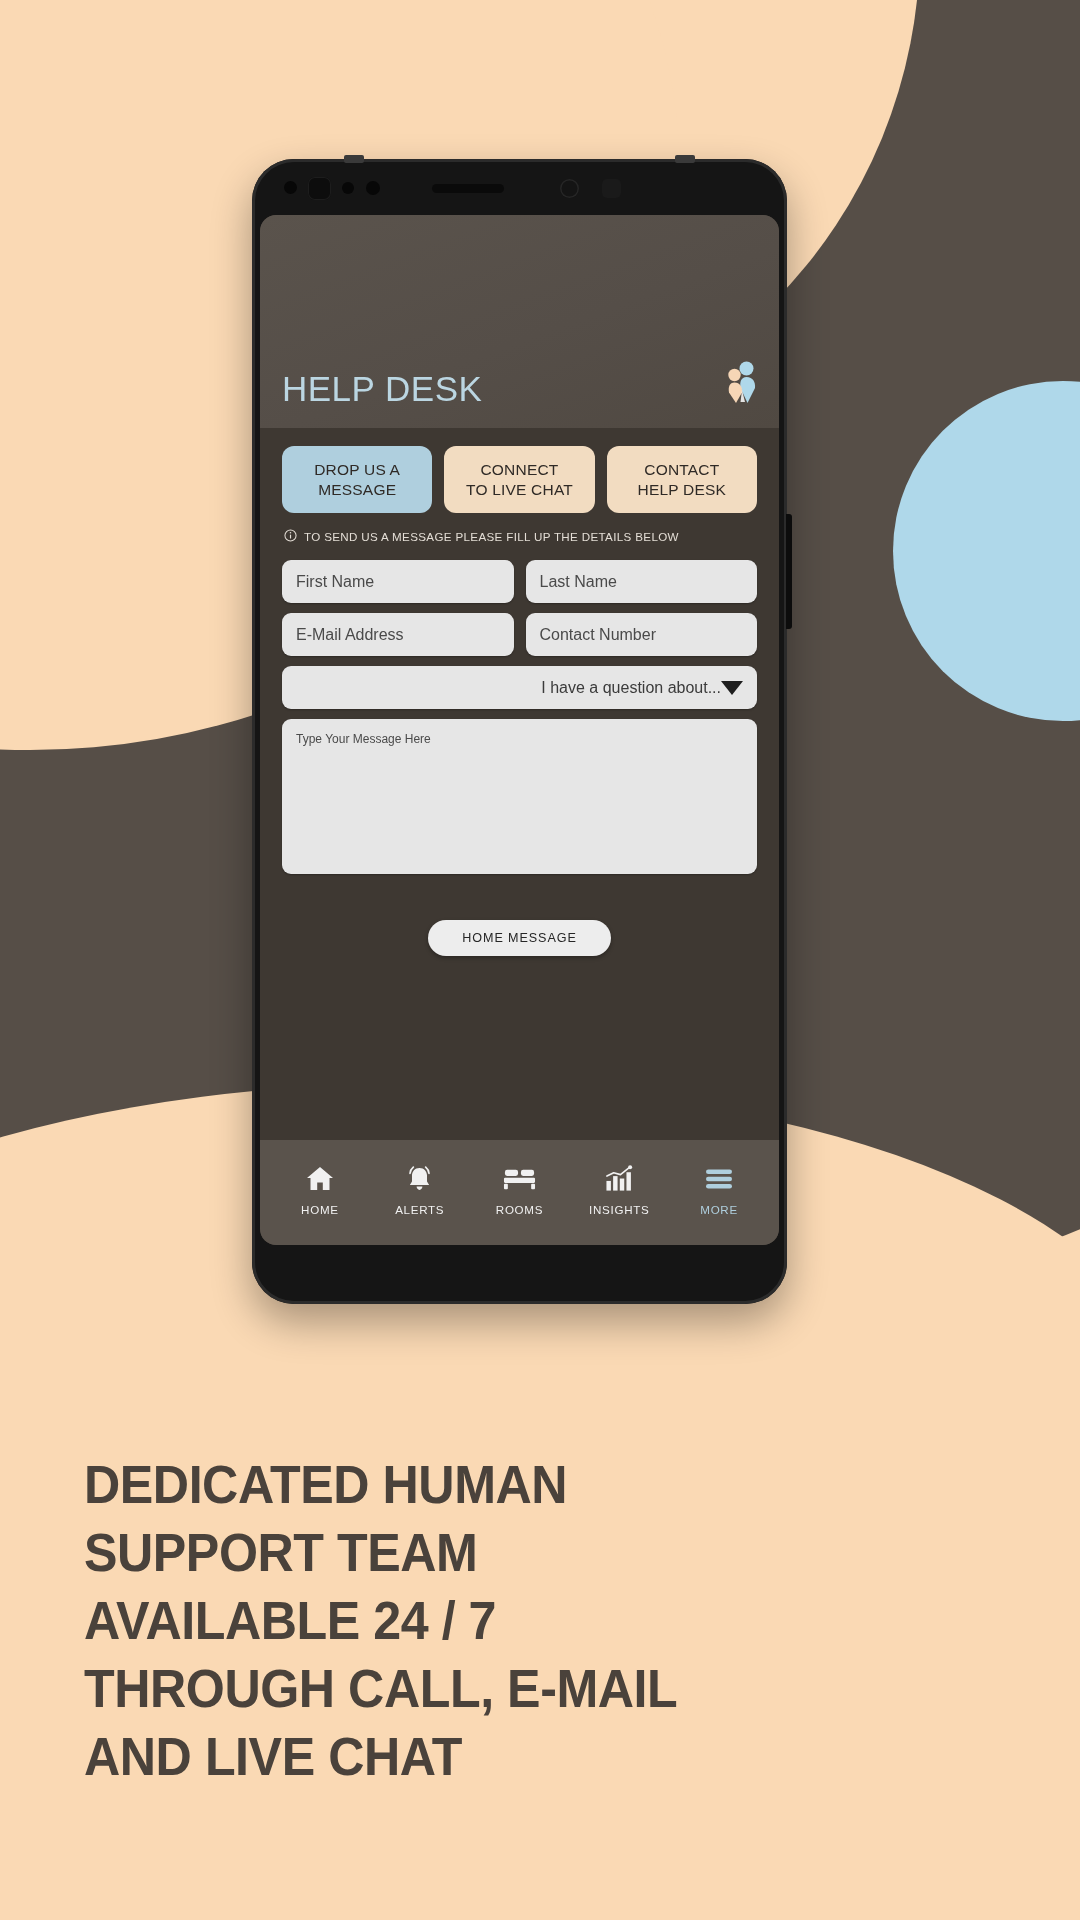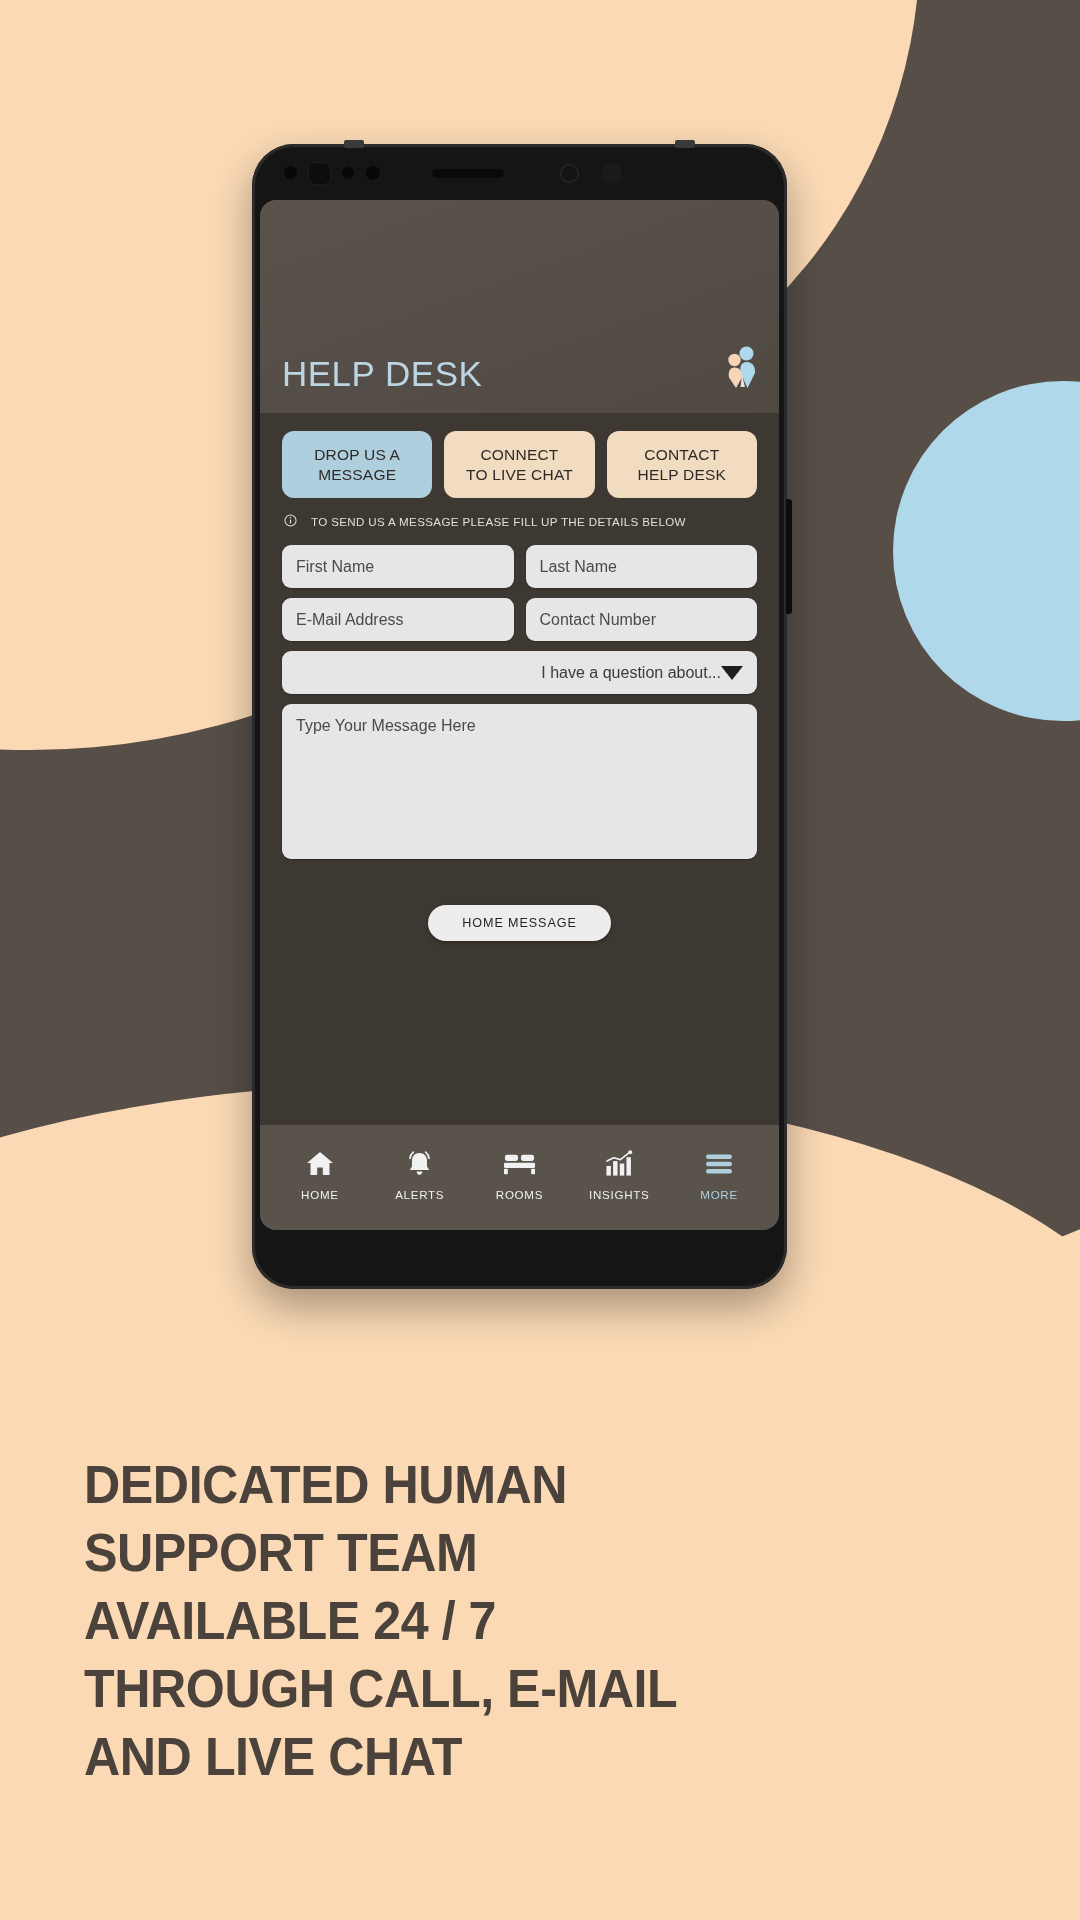--- a/index.html
+++ b/index.html
@@ -78,21 +78,21 @@
     top: 1330px;
     width: 1080px;
     height: 600px;
     background: #FAD9B4;
   }
 
   
   #phone {
     position: absolute;
     left: 252px;
-    top: 144px;
+    top: 159px;
     width: 535px;
     height: 1145px;
     background: #151515;
     border-radius: 42px;
     box-shadow: 0 18px 40px rgba(0,0,0,0.33);
     z-index: 5;
   }
   #phone::before { 
     content: "";
     position: absolute;
@@ -192,21 +192,21 @@
     background: #F2DCC1;
     cursor: pointer;
     box-sizing: border-box;
   }
   .tab.active { background: #AFCFDE; }
 
   
   .hint {
     display: flex;
     align-items: center;
-    gap: 14px;
+    gap: 7px;
     padding: 16px 24px 0 24px;
     color: #E4DED6;
     font-size: 11.6px;
     letter-spacing: 0.35px;
     flex: 0 0 auto;
   }
   .hint svg { flex: 0 0 auto; }
 
   
   .form {
@@ -249,21 +249,21 @@
     width: 0; height: 0;
     border-left: 11px solid transparent;
     border-right: 11px solid transparent;
     border-top: 14px solid #1E1E1E;
   }
   .textarea {
     background: #E6E6E6;
     border-radius: 9px;
     height: 155px;
     padding: 13px 14px;
-    font-size: 16px;
+    font-size: 12px;
     color: #4A4A4A;
     box-shadow: 0 1px 2px rgba(0,0,0,0.28);
     box-sizing: border-box;
     cursor: text;
   }
   .send-wrap { display: flex; justify-content: center; padding-top: 36px; }
   .send-btn {
     background: #EDEDED;
     border-radius: 20px;
     padding: 11px 34px;

